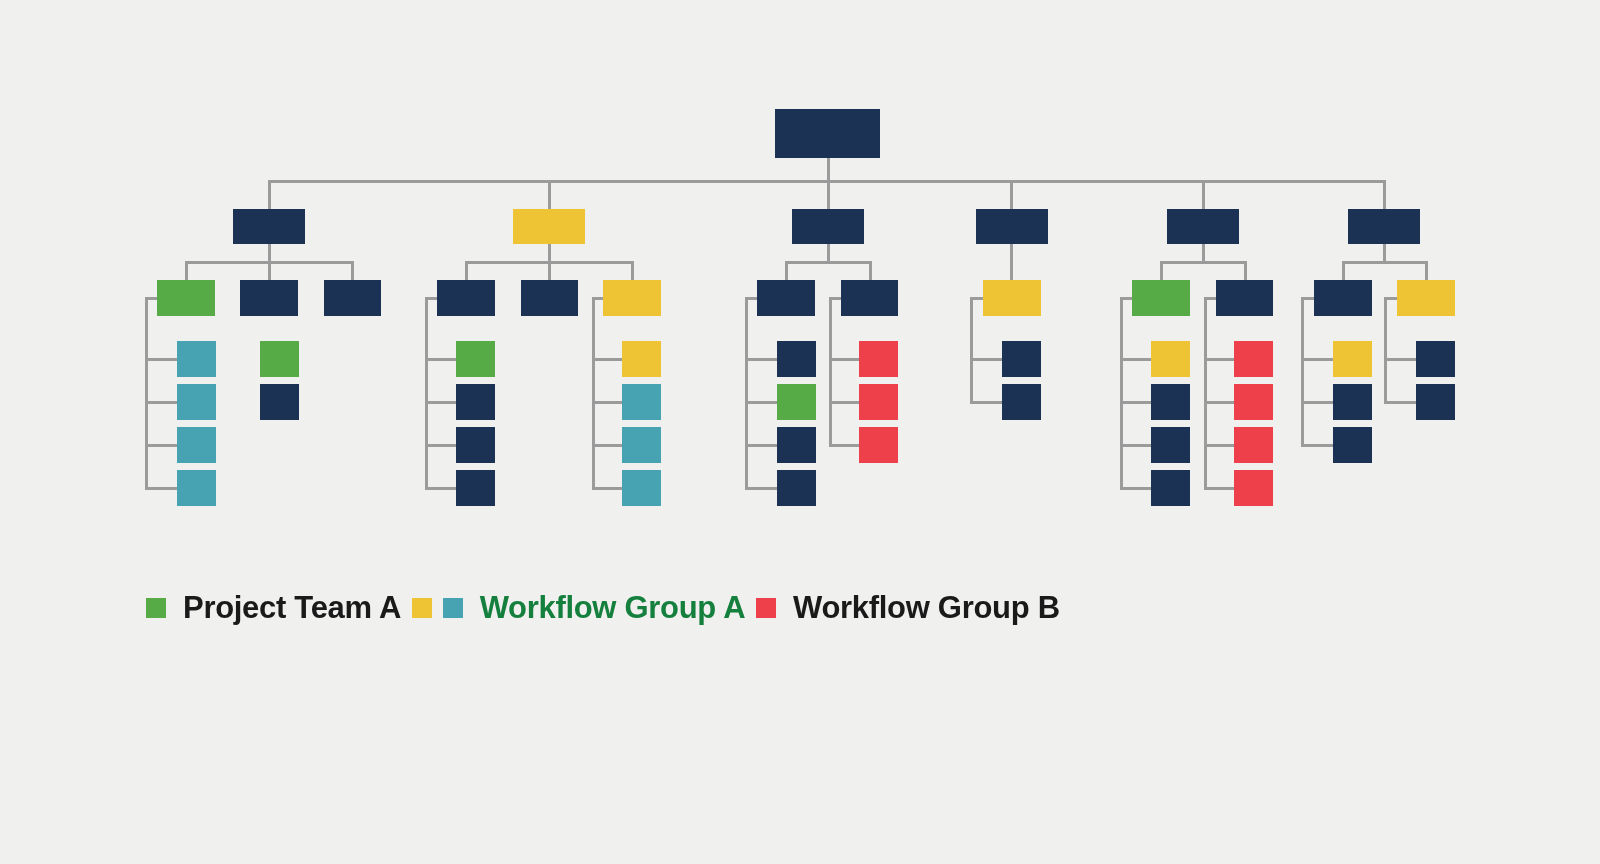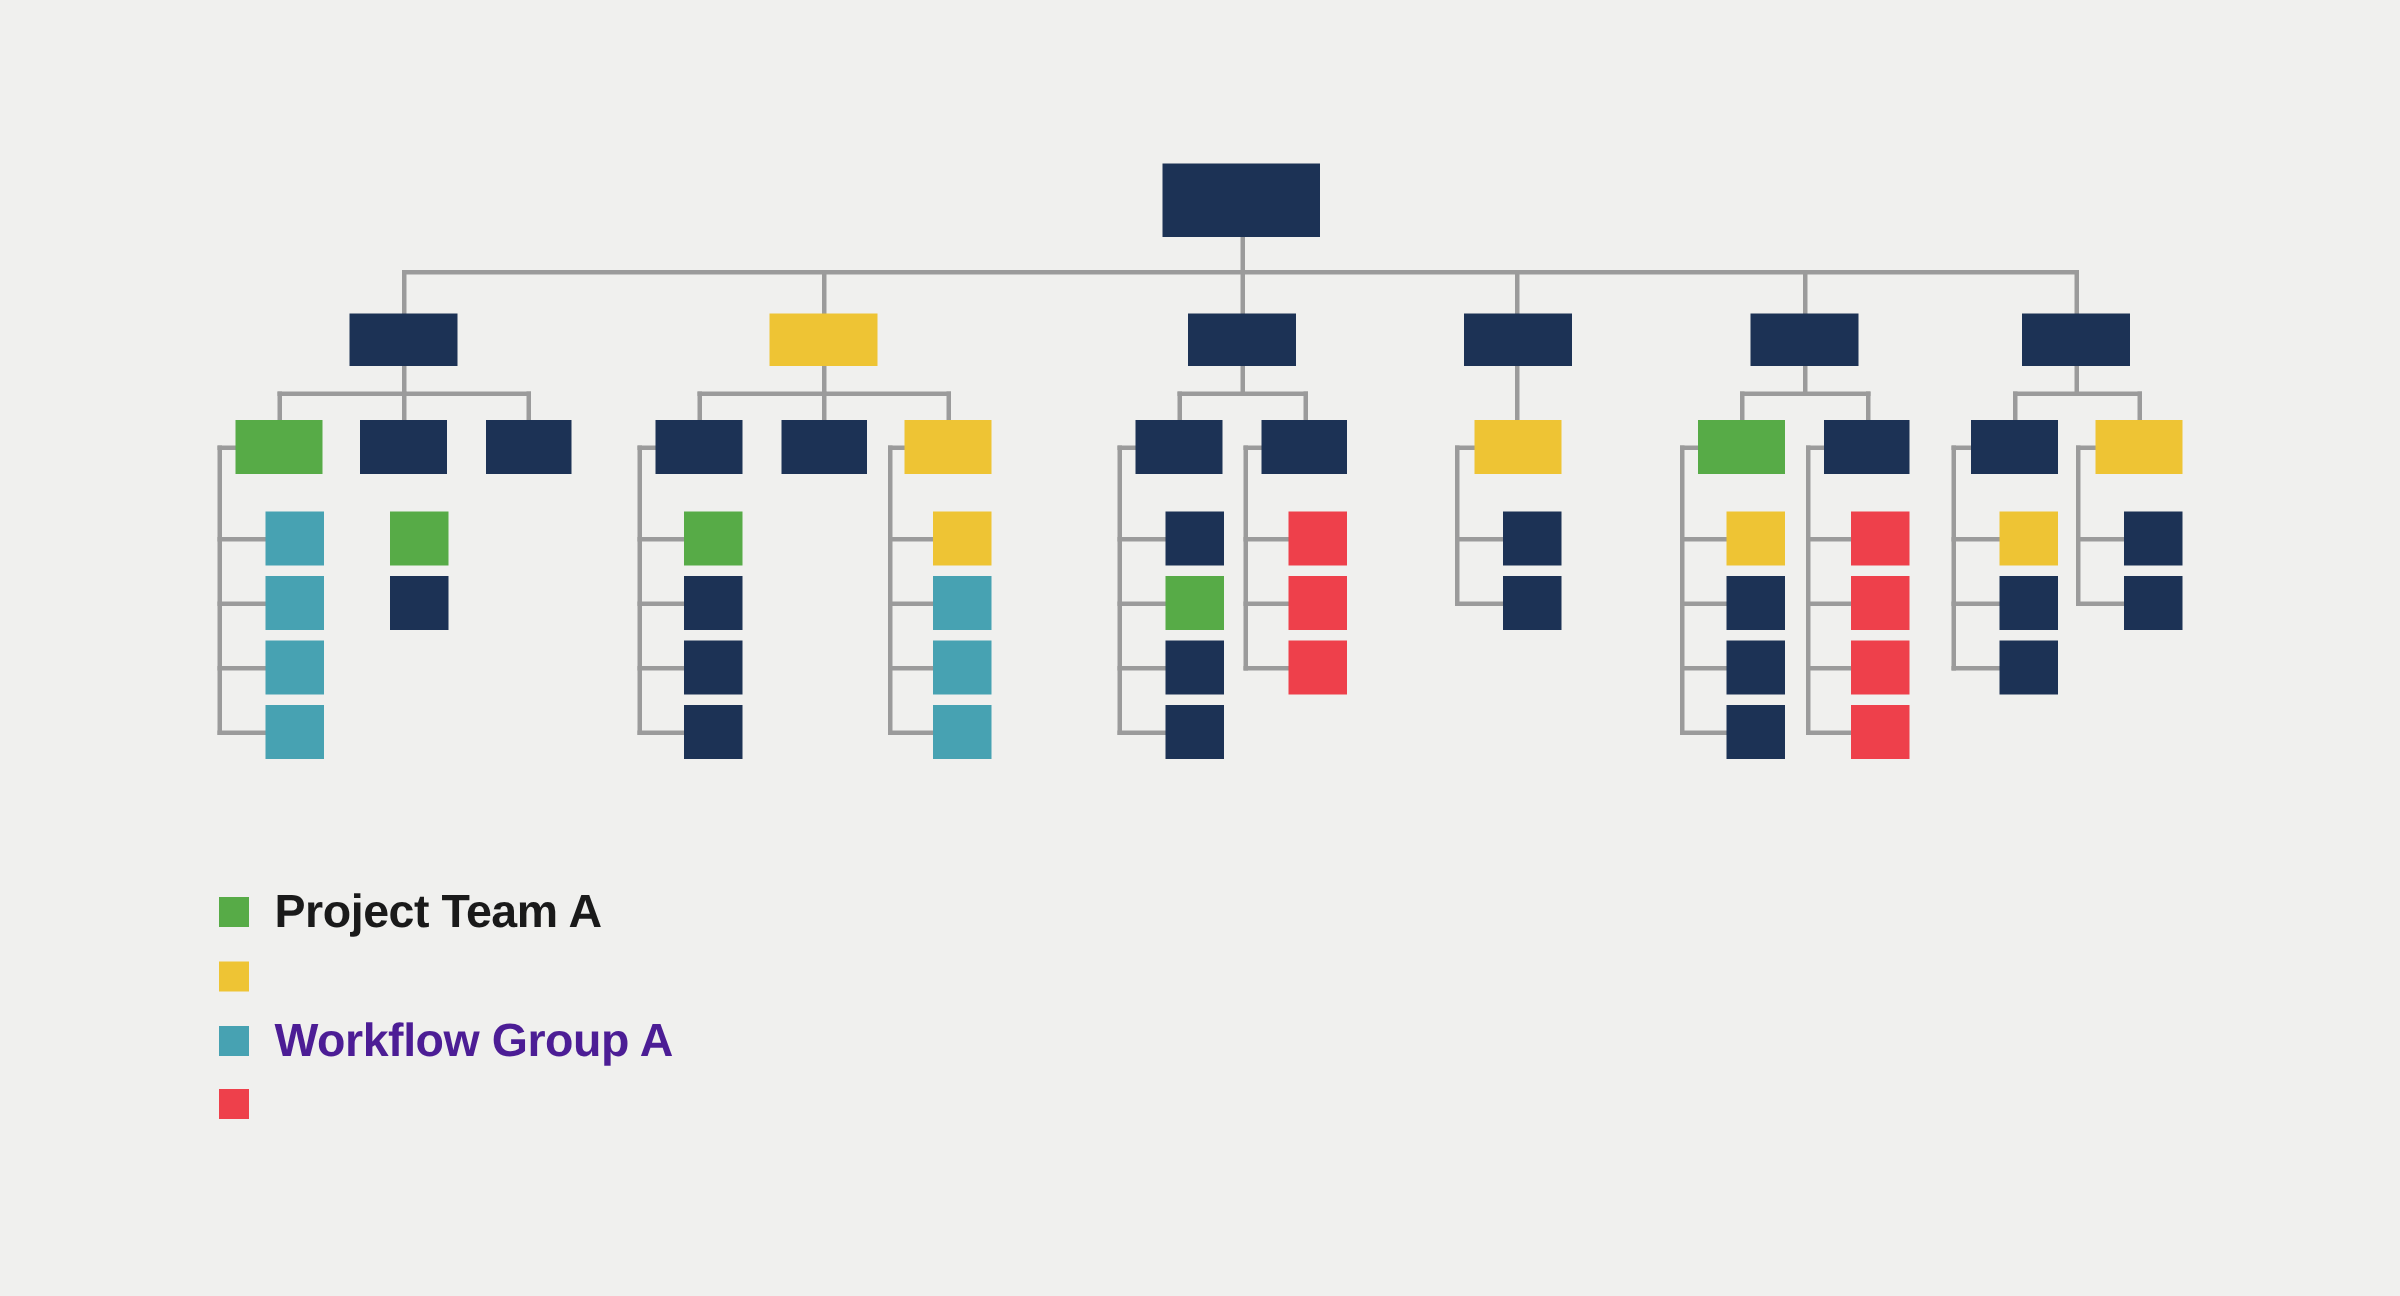--- a/index.html
+++ b/index.html
@@ -12,21 +12,21 @@
     background: #f0f0ee;
   }
   .chart-layer { position: absolute; inset: 0; }
   .seg  { position: absolute; }
   .node { position: absolute; }
   .legend {
     position: absolute;
     left: 146px;
     top: 592px;
     display: flex;
-    flex-direction: column;
+    flex-direction: row;
     gap: 10.8px;
   }
   .legend-row {
     display: flex;
     align-items: center;
     gap: 17px;
     height: 32px;
   }
   .swatch {
     width: 20px;
@@ -192,19 +192,20 @@
   <div class="legend">
     <div class="legend-row">
       <span class="swatch" style="background: rgb(87, 171, 71);"></span>
       <span class="legend-label" style="color: rgb(26, 26, 26);">Project Team A</span>
     </div>
     <div class="legend-row">
       <span class="swatch" style="background: rgb(238, 196, 52);"></span>
     </div>
     <div class="legend-row">
       <span class="swatch" style="background: rgb(71, 162, 178);"></span>
-      <span class="legend-label" style="color: #4c1d95;">Workflow Group A</span>
+      <span class="legend-label" style="color: #15803d;">Workflow Group A</span>
     </div>
     <div class="legend-row">
       <span class="swatch" style="background: rgb(238, 64, 75);"></span>
+      <span class="legend-label" style="color: rgb(26, 26, 26);">Workflow Group B</span>
     </div>
   </div>
 </div>
 
 </body></html>

